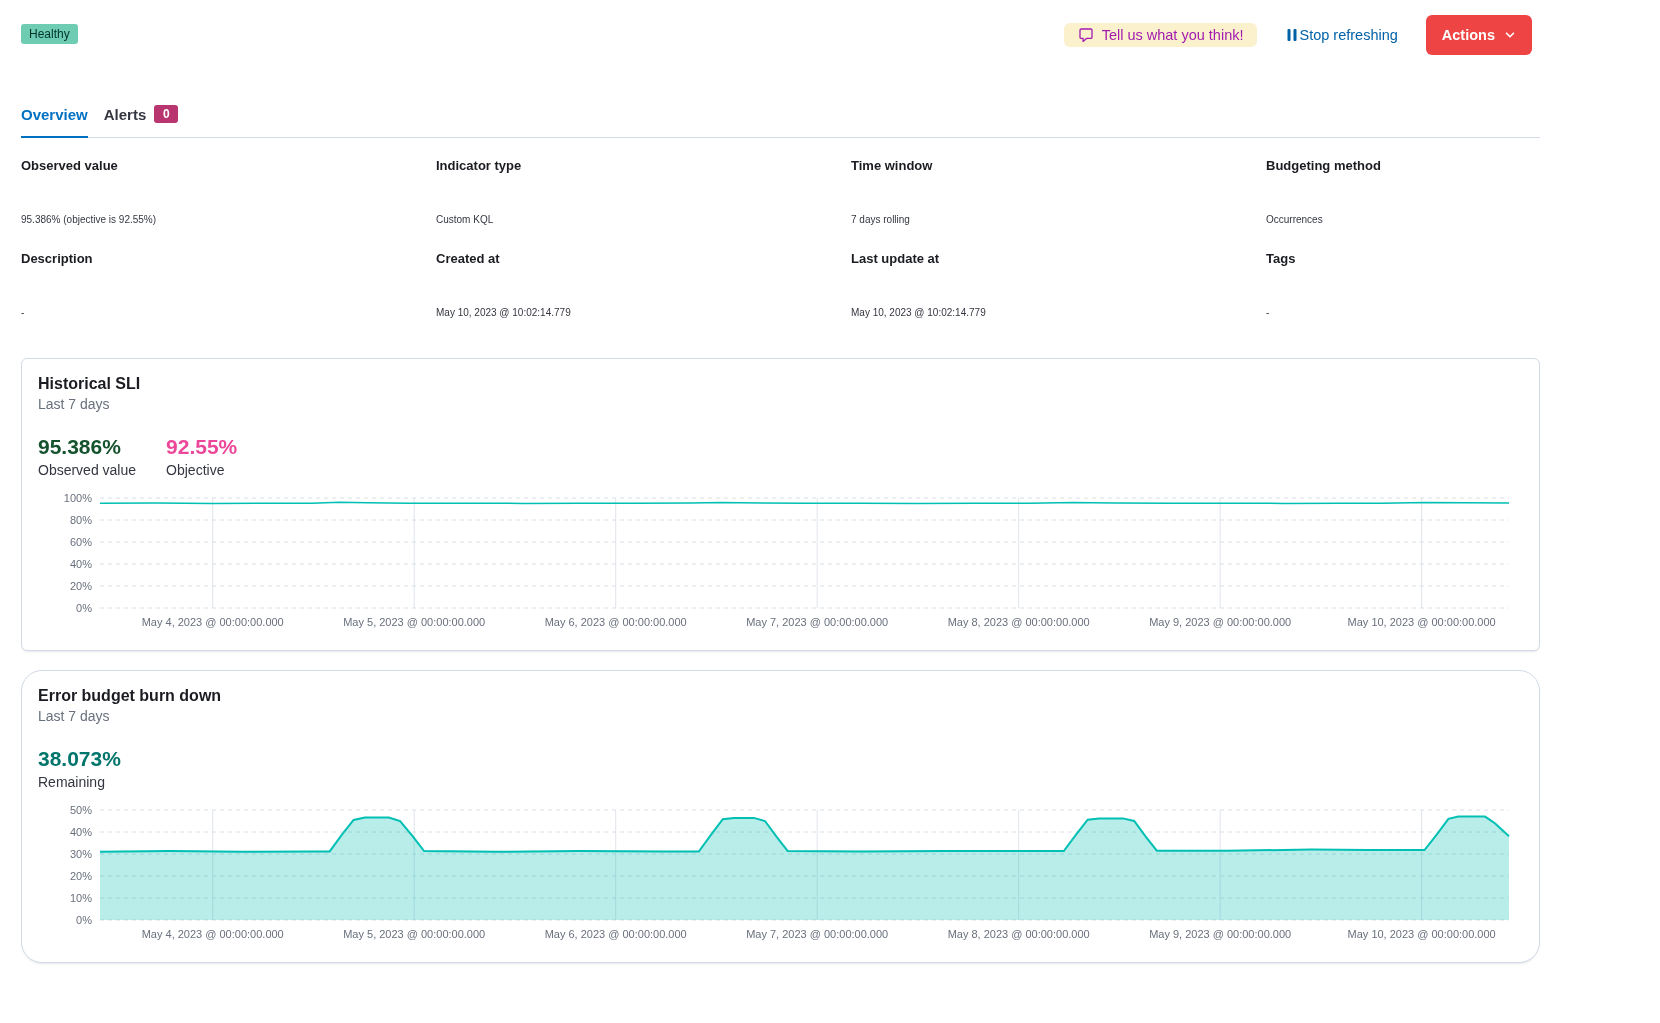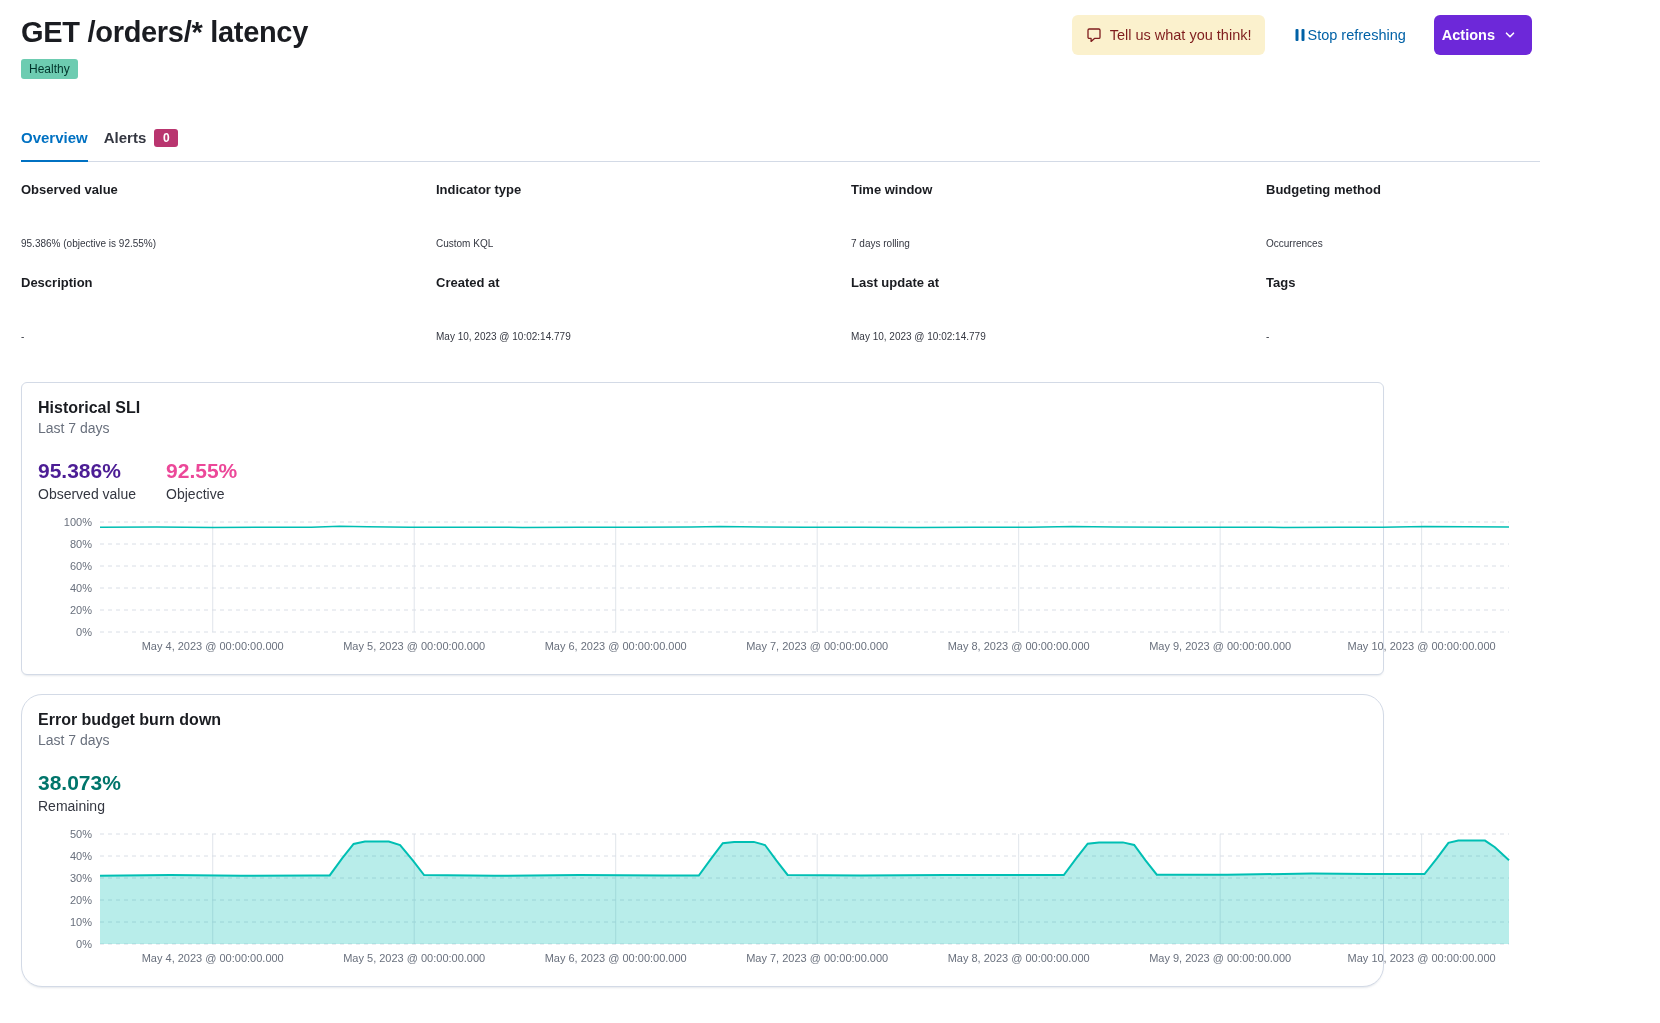--- a/index.html
+++ b/index.html
@@ -18,22 +18,22 @@
   .page-title { margin: 0; font-size: 29px; font-weight: 700; color: #1a1c21; letter-spacing: -0.3px; line-height: 1.2; }
   .badge-healthy {
     display: inline-block; margin-top: 9px;
     color: #00342b; font-size: 12px; font-weight: 500;
     padding: 2px 8px; border-radius: 3px; line-height: 16px;
   }
   .header-actions { display: flex; align-items: center; gap: 28px; height: 40px; }
   .btn { border: none; cursor: pointer; font-family: inherit; }
   .btn-feedback {
     display: inline-flex; align-items: center; gap: 8px;
-    height: 40px; padding: 0 14px; border-radius: 6px;
-    font-size: 14.5px; font-weight: 500; color: #7f1d1d;
+    height: 24px; padding: 0 14px; border-radius: 6px;
+    font-size: 14.5px; font-weight: 500; color: #a21caf;
   }
   .btn-link {
     display: inline-flex; align-items: center; 
     background: none; padding: 0;
     color: #0061a6; font-size: 14.5px; font-weight: 500;
   }
   .btn-primary {
     display: inline-flex; align-items: center; gap: 9px;
     height: 40px; padding: 0 16px; border-radius: 6px;
     color: #ffffff; font-size: 14.5px; font-weight: 600;
@@ -54,63 +54,62 @@
     padding: 1px 6px; border-radius: 3px; line-height: 16px;
   }
 
   
   .details { display: grid; grid-template-columns: repeat(4, 415px); row-gap: 26px; margin-top: 20px; }
   .detail-label { font-size: 13px; font-weight: 700; color: #1a1c21; margin-bottom: 6px; }
   .detail-value { font-size: 10px; color: #343741; margin-top: 41px; }
 
   
   .card {
-    width: 1363px; border: 1px solid #d3dae6; border-radius: 6px;
+    width: 1519px; border: 1px solid #d3dae6; border-radius: 6px;
     padding: 16px; margin-top: 40px; background: #fff;
     box-shadow: 0 2px 2px -1px rgba(152,162,179,0.25);
   }
   .card + .card { margin-top: 19px; border-radius: 21px; }
   .card-title { font-size: 16px; font-weight: 700; color: #1a1c21; }
   .card-subtitle { font-size: 14px; color: #69707d; margin-top: 3px; }
   .stats { display: flex; gap: 30px; margin-top: 22px; }
   .stat-value { font-size: 21px; font-weight: 700; line-height: 1.2; }
   .stat-label { font-size: 14px; color: #343741; margin-top: 3px; }
 
   .chart { width: 100%; height: 142px; margin-top: 14px; }
   .chart text { font-family: "Liberation Sans", sans-serif; font-size: 11px; fill: #69707d; }
 </style>
 </head>
 <body>
 
 <div class="page">
 
   <div class="header">
     <div>
-      <h1 class="page-title">GET /orders/* latency</h1>
       <span class="badge-healthy" style="background: rgb(109, 204, 177);">Healthy</span>
     </div>
     <div class="header-actions">
       <button class="btn btn-feedback" style="background: rgb(251, 241, 205);">
         <span class="icon">
           <svg width="16" height="16" viewBox="0 0 16 16">
               <path d="M14 3.2a1.2 1.2 0 0 0-1.2-1.2H3.2A1.2 1.2 0 0 0 2 3.2v7a1.2 1.2 0 0 0 1.2 1.2h1.9v3l3.4-3h4.3a1.2 1.2 0 0 0 1.2-1.2v-7z" fill="none" stroke="currentColor" stroke-width="1.3" stroke-linejoin="round"></path>
             </svg>
         </span>
         <span>Tell us what you think!</span>
       </button>
       <button class="btn btn-link">
         <span class="icon">
           <svg width="14" height="14" viewBox="0 0 14 14">
               <rect x="2.5" y="1" width="3" height="12" rx="1" fill="currentColor"></rect>
               <rect x="8.5" y="1" width="3" height="12" rx="1" fill="currentColor"></rect>
             </svg>
         </span>
         <span>Stop refreshing</span>
       </button>
-      <button class="btn btn-primary" style="background: #6d28d9; padding-left: 8px;">
+      <button class="btn btn-primary" style="background: #ef4444;">
         <span>Actions</span>
         <span class="icon">
           <svg width="12" height="12" viewBox="0 0 12 12">
               <path d="M2.5 4.2 L6 7.8 L9.5 4.2" fill="none" stroke="currentColor" stroke-width="1.6" stroke-linecap="round" stroke-linejoin="round"></path>
             </svg>
         </span>
       </button>
     </div>
   </div>
 
@@ -157,21 +156,21 @@
       <div class="detail-label">Tags</div>
       <div class="detail-value">-</div>
     </div>
   </div>
 
   <div class="card">
     <div class="card-title">Historical SLI</div>
     <div class="card-subtitle">Last 7 days</div>
     <div class="stats">
       <div>
-        <div class="stat-value" style="color: #4c1d95;">95.386%</div>
+        <div class="stat-value" style="color: #14532d;">95.386%</div>
         <div class="stat-label">Observed value</div>
       </div>
       <div>
         <div class="stat-value" style="color: #ec4899;">92.55%</div>
         <div class="stat-label">Objective</div>
       </div>
     </div>
     <div class="chart"><svg width="1485" height="142">
           <line x1="174.72" y1="6" x2="174.72" y2="116" stroke="#e0e5eb" stroke-width="1"></line>
           <text x="174.72" y="134" text-anchor="middle">May 4, 2023 @ 00:00:00.000</text>

